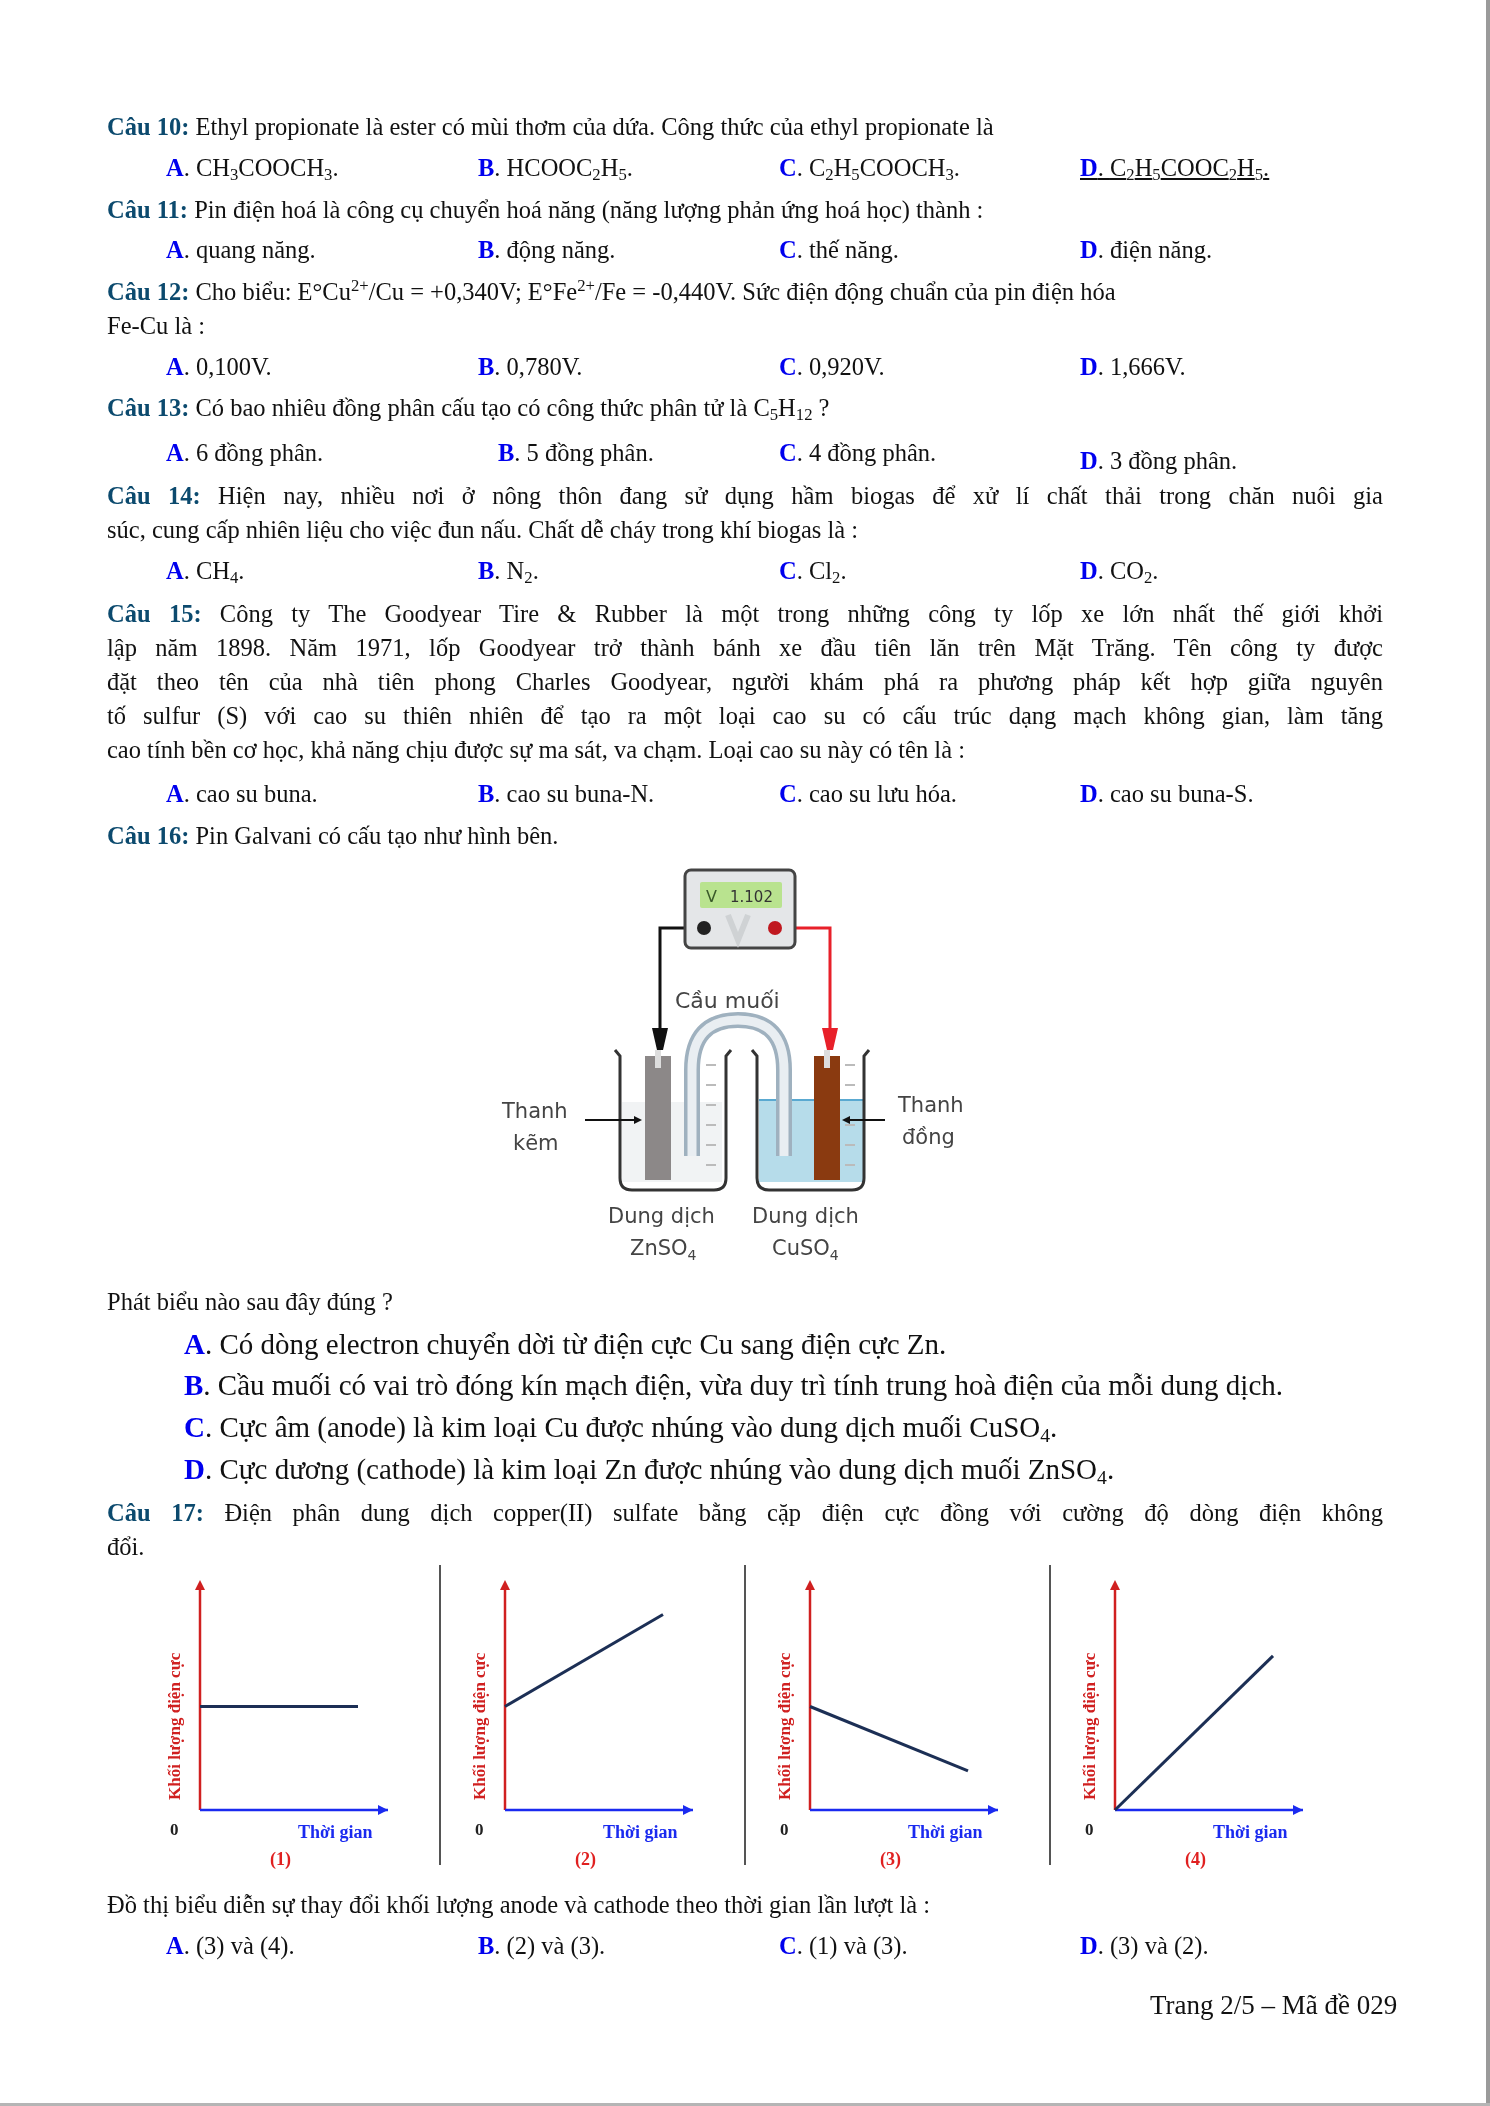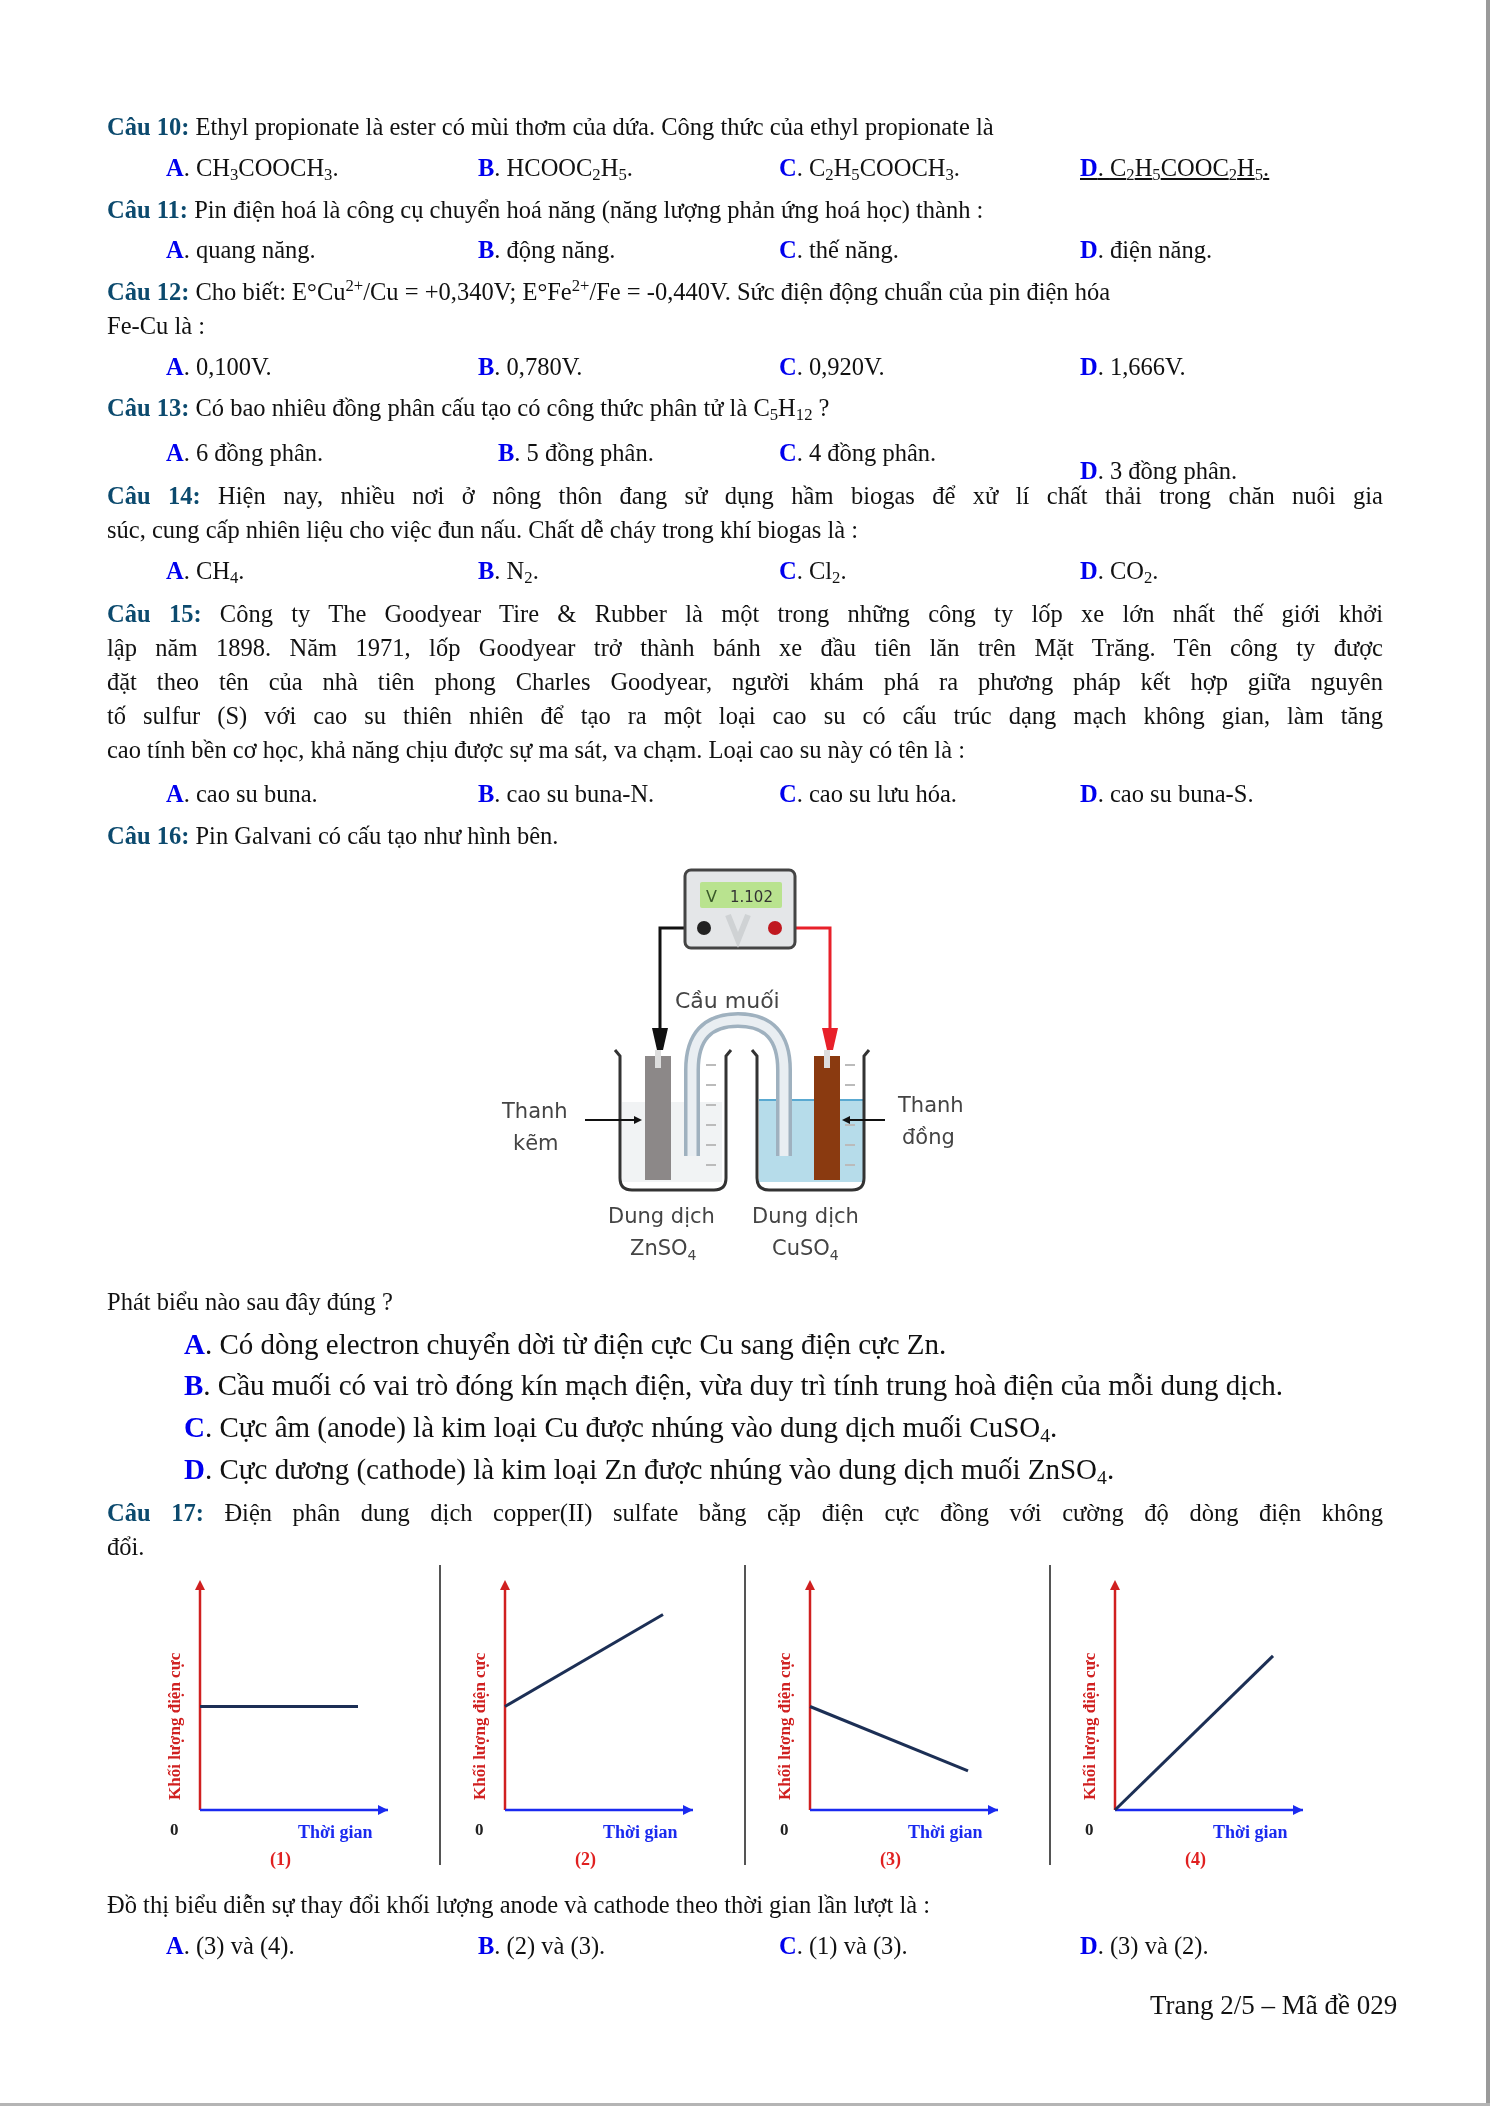--- a/index.html
+++ b/index.html
@@ -42,38 +42,38 @@
   <span class="qnum">Câu 11:</span><span> Pin điện hoá là công cụ chuyển hoá năng (năng lượng phản ứng hoá học) thành :</span>
 </div>
 <div id="q11opts">
     <div class="opt" style="left: 166px; top: 235px;"><span class="k">A</span><span>. </span><span>quang năng.</span></div>
     <div class="opt" style="left: 478px; top: 235px;"><span class="k">B</span><span>. </span><span>động năng.</span></div>
     <div class="opt" style="left: 779px; top: 235px;"><span class="k">C</span><span>. </span><span>thế năng.</span></div>
     <div class="opt" style="left: 1080px; top: 235px;"><span class="k">D</span><span>. </span><span>điện năng.</span></div>
   </div>
 
 <div class="line" style="top:277px; width:1276px;">
-  <span class="qnum">Câu 12:</span><span> Cho biết: E°Cu</span><sup>2+</sup><span>/Cu = +0,340V; E°Fe</span><sup>2+</sup><span>/Fe = -0,440V. Sức điện động chuẩn của pin điện hóa</span>
+  <span class="qnum">Câu 12:</span><span> Cho biểu: E°Cu</span><sup>2+</sup><span>/Cu = +0,340V; E°Fe</span><sup>2+</sup><span>/Fe = -0,440V. Sức điện động chuẩn của pin điện hóa</span>
 </div>
 <div class="line" style="top:311px">Fe-Cu là :</div>
 <div id="q12opts">
     <div class="opt" style="left: 166px; top: 352px;"><span class="k">A</span><span>. </span><span>0,100V.</span></div>
     <div class="opt" style="left: 478px; top: 352px;"><span class="k">B</span><span>. </span><span>0,780V.</span></div>
     <div class="opt" style="left: 779px; top: 352px;"><span class="k">C</span><span>. </span><span>0,920V.</span></div>
     <div class="opt" style="left: 1080px; top: 352px; text-align: center;"><span class="k">D</span><span>. </span><span>1,666V.</span></div>
   </div>
 
 <div class="line" style="top:393px">
   <span class="qnum">Câu 13:</span><span> Có bao nhiêu đồng phân cấu tạo có công thức phân tử là C</span><sub>5</sub><span>H</span><sub>12</sub><span> ?</span>
 </div>
 <div id="q13opts">
     <div class="opt" style="left: 166px; top: 438px;"><span class="k">A</span><span>. </span><span>6 đồng phân.</span></div>
     <div class="opt" style="left: 498px; top: 438px;"><span class="k">B</span><span>. </span><span>5 đồng phân.</span></div>
     <div class="opt" style="left: 779px; top: 438px;"><span class="k">C</span><span>. </span><span>4 đồng phân.</span></div>
-    <div class="opt" style="left: 1080px; top: 456px;"><span class="k">D</span><span>. </span><span>3 đồng phân.</span></div>
+    <div class="opt" style="left: 1080px; top: 446px;"><span class="k">D</span><span>. </span><span>3 đồng phân.</span></div>
   </div>
 
 <div class="para" style="top:479px">
   <span class="jl"><span class="qnum">Câu 14:</span><span> Hiện nay, nhiều nơi ở nông thôn đang sử dụng hầm biogas để xử lí chất thải trong chăn nuôi gia</span></span>
   <span class="ll">súc, cung cấp nhiên liệu cho việc đun nấu. Chất dễ cháy trong khí biogas là :</span>
 </div>
 <div id="q14opts">
     <div class="opt" style="left: 166px; top: 556px;"><span class="k">A</span><span>. </span><span>CH</span><sub>4</sub><span>.</span></div>
     <div class="opt" style="left: 478px; top: 556px;"><span class="k">B</span><span>. </span><span>N</span><sub>2</sub><span>.</span></div>
     <div class="opt" style="left: 779px; top: 556px;"><span class="k">C</span><span>. </span><span>Cl</span><sub>2</sub><span>.</span></div>

